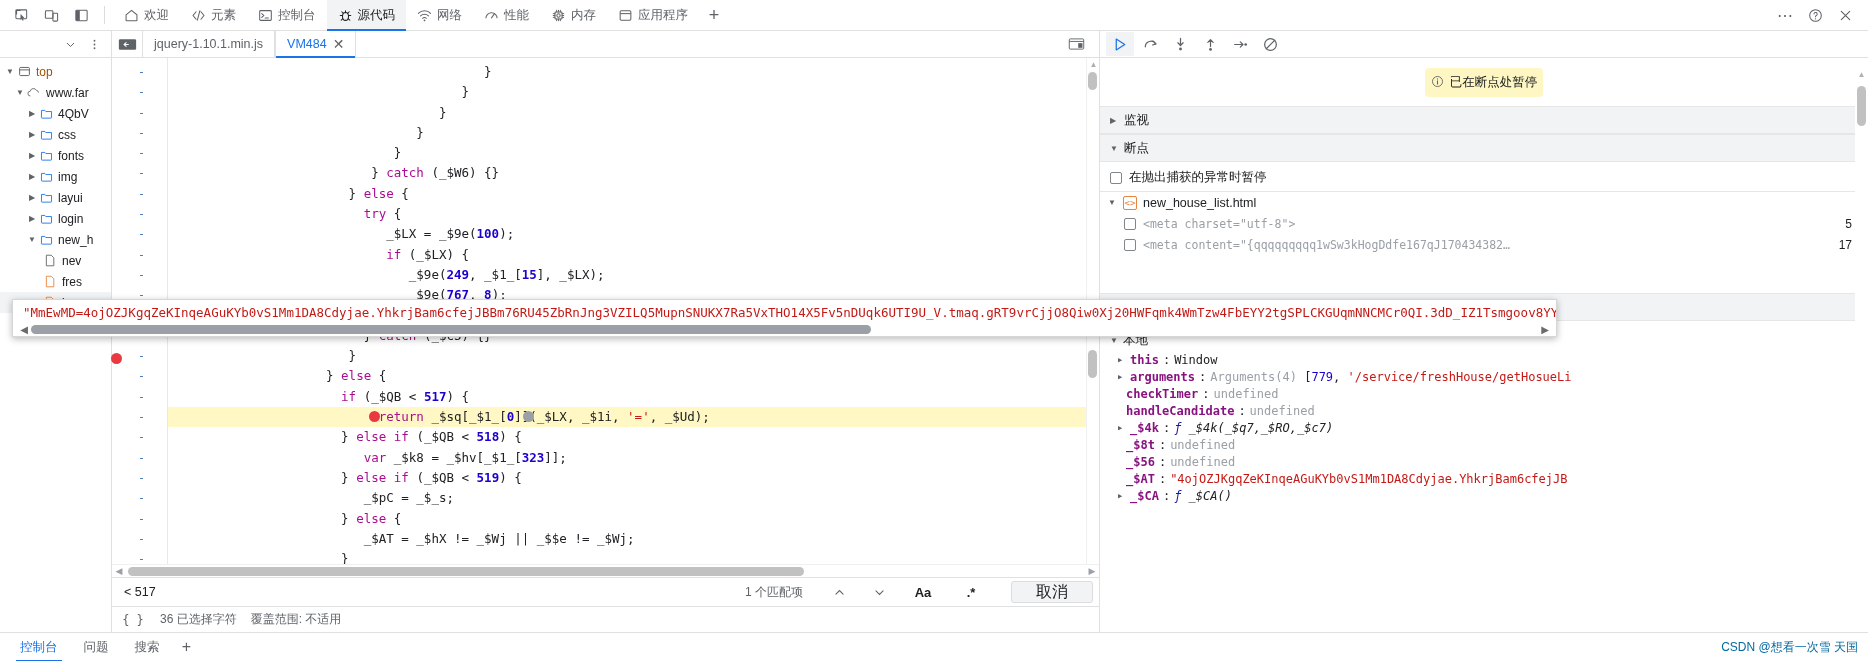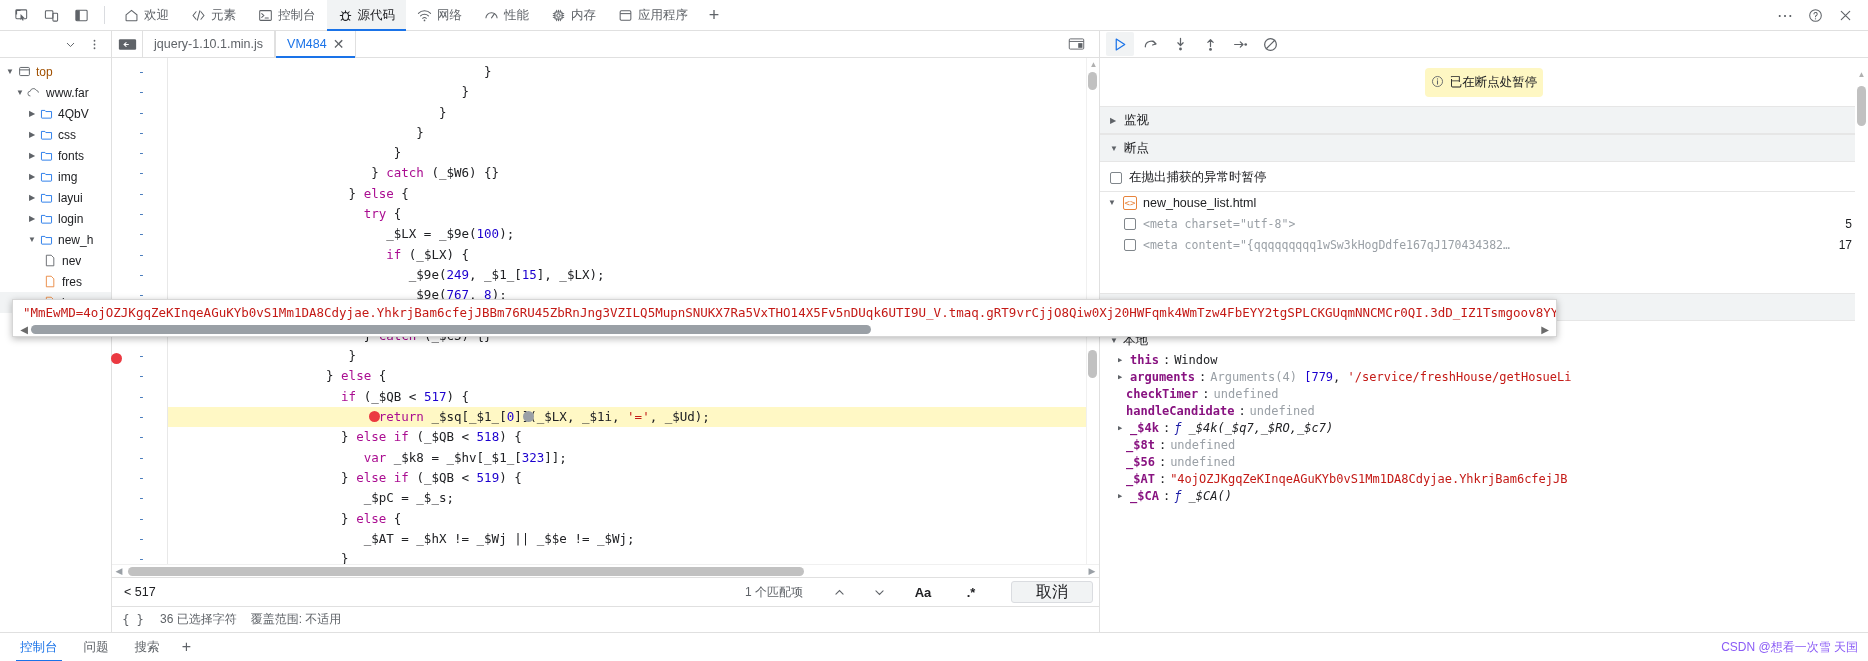--- a/index.html
+++ b/index.html
@@ -121,21 +121,21 @@
     font-family: "DejaVu Sans Mono", monospace;
     font-size: 12.5px;
     color: #202124;
     white-space: pre;
     overflow: hidden;
     position: relative;
   }
   .cline { height: 20.3px; line-height: 20.3px; }
   .cline.hl { background: #fff8c5; }
   .kw2 { color: #aa0d91; }
-  .num { color: #1c00cf; }
+  .num { color: #1c00cf; font-weight: bold; }
   .str { color: #c41a16; }
 
   .bp-marker {
     position: absolute; width: 11px; height: 11px; border-radius: 50%;
     background: #eb3941;
   }
   .bp-marker.gray { background: #9aa0a6; }
 
   
   .v-scroll {
@@ -271,21 +271,21 @@
     height: 29px; min-height: 29px; display:flex; align-items:center;
     border-top: 1px solid #e0e0e0; background:#fff; padding-left: 8px; gap: 2px;
   }
   .dtab {
     padding: 0 12px; height: 29px; display:flex; align-items:center;
     font-size: 12.5px; color: #5f6368; cursor:pointer; position: relative;
   }
   .dtab.active { color: #1a73e8; }
   .dtab.active::after { content:""; position:absolute; left:8px; right:8px; bottom:0; height:2px; background:#1a73e8; }
   .dplus { width: 26px; height:29px; display:flex; align-items:center; justify-content:center; color:#5f6368; cursor:pointer; font-size:16px;}
-  .watermark { margin-left: auto; padding-right: 10px; color: #8b5cf6; font-size: 12px; }
+  .watermark { margin-left: auto; padding-right: 10px; color: #0369a1; font-size: 12px; }
 
   
   .tooltip {
     position: absolute; left: 12px; top: 268px; width: 1545px;
     background: #fff; border: 1px solid #d6d6d6;
     box-shadow: 0 2px 7px rgba(0,0,0,0.28);
     z-index: 50;
     display: flex; flex-direction: column;
   }
   .tooltip-text {

